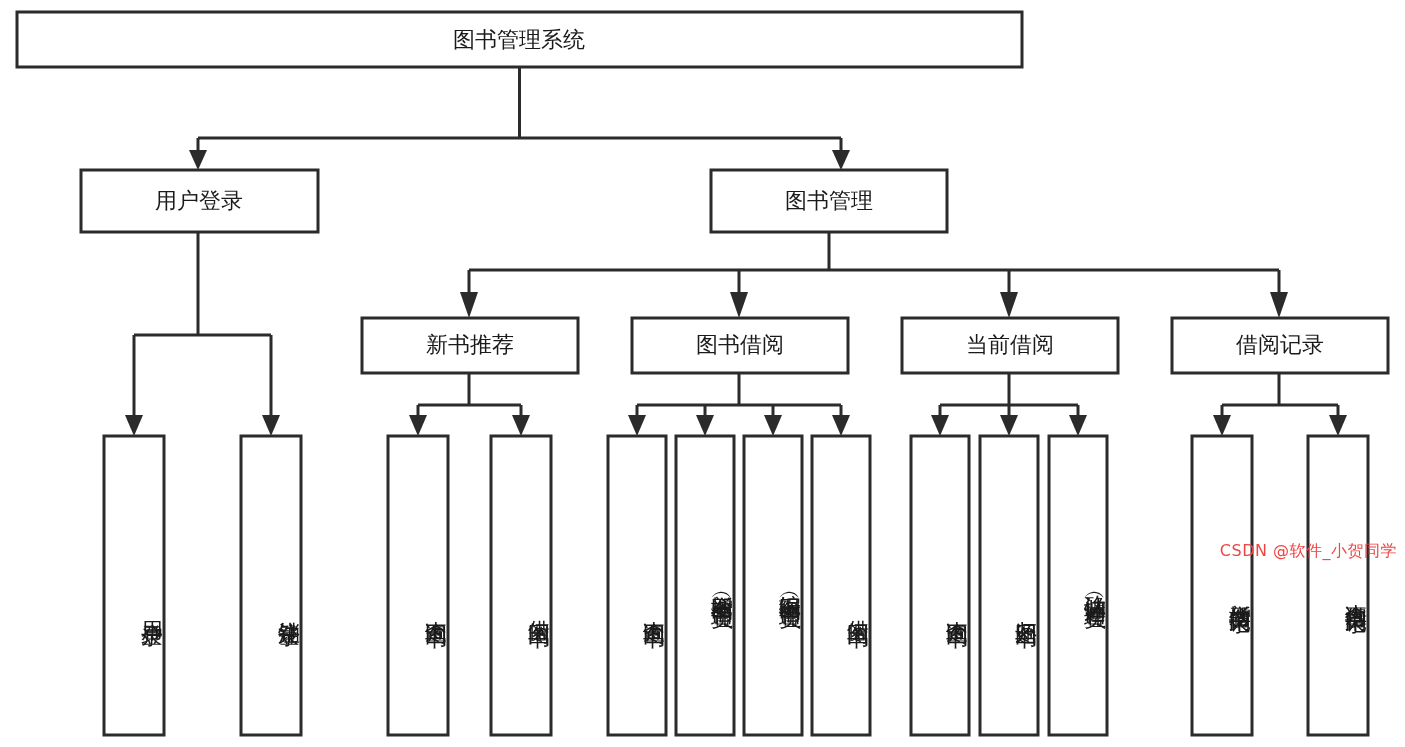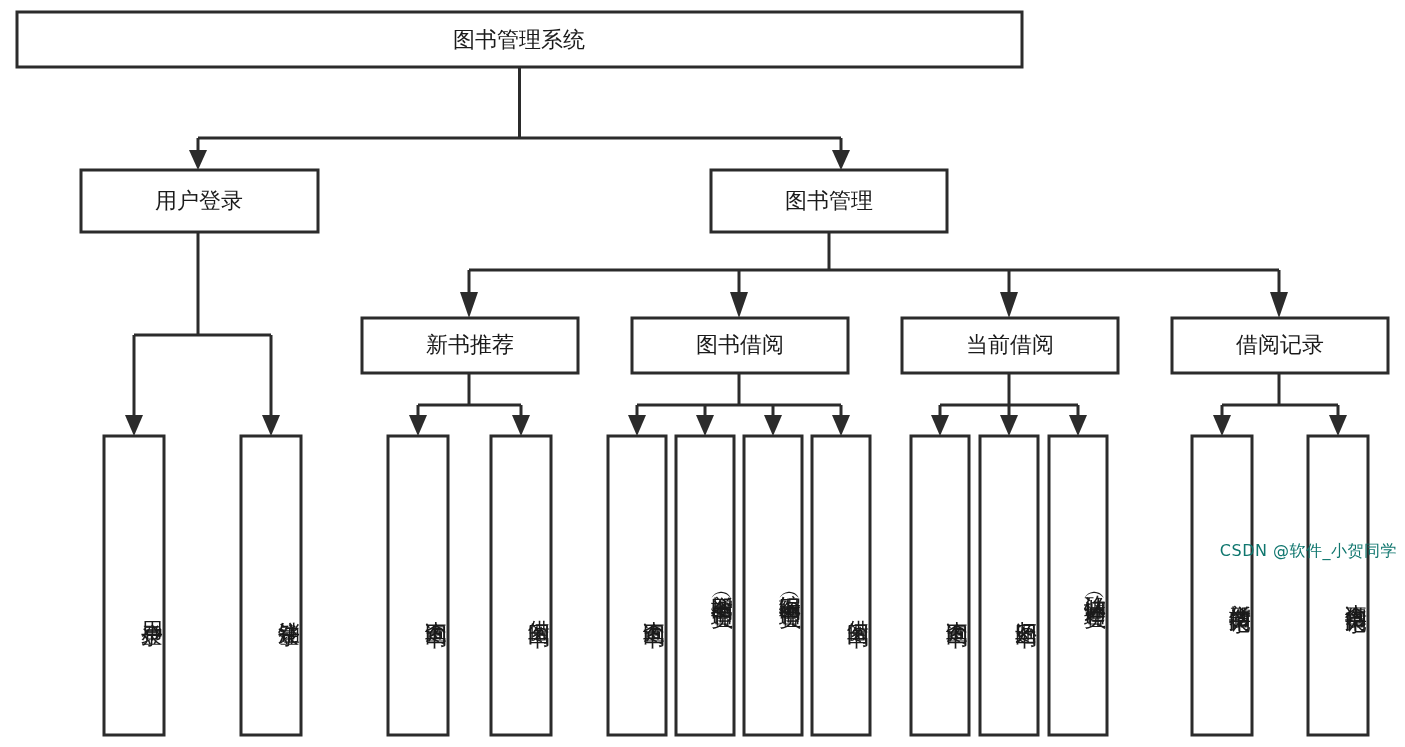--- a/index.html
+++ b/index.html
@@ -65,21 +65,21 @@
     color: #1a1a1a;
     letter-spacing: 2px;
     white-space: nowrap;
     pointer-events: none;
   }
   .watermark {
     position: absolute;
     right: 8px;
     bottom: 6px;
     font-size: 16px;
-    color: #0f766e;
+    color: #ef4444;
     font-family: "DejaVu Sans", "Liberation Sans", sans-serif;
     letter-spacing: 0.5px;
     white-space: nowrap;
   }
 </style>
 </head>
 <body>
 
 <div id="diagram-root">
 

